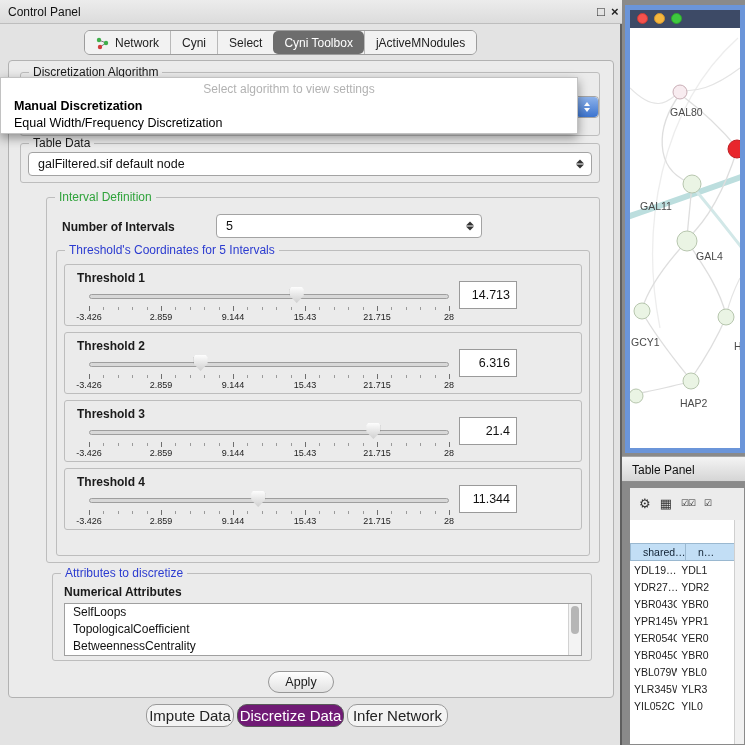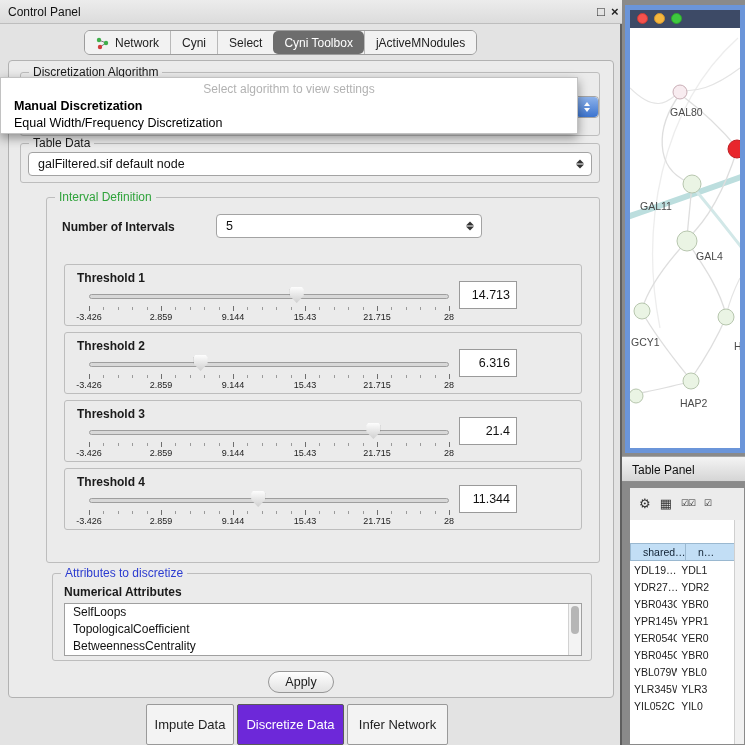--- a/index.html
+++ b/index.html
@@ -72,23 +72,23 @@
   #attr-list { position:absolute; left:64px; top:603px; width:518px; height:53px; background:#fff;
     border:1px solid #a0a0a0; overflow:hidden; }
   .attr-item { padding-left:8px; line-height:17px; font-size:12px; color:#111; white-space:nowrap; }
   #attr-scroll { position:absolute; right:0; top:0; width:13px; height:51px; background:#f3f3f3; border-left:1px solid #d2d2d2; }
   #attr-thumb { position:absolute; left:2px; top:2px; width:8px; height:28px; background:#b6b6b6; border-radius:4px; }
 
   #apply-btn { position:absolute; left:268px; top:671px; width:66px; height:22px; border-radius:11px;
     background:linear-gradient(#fefefe,#e2e2e2); border:1px solid #979797; font-size:12.5px;
     display:flex; align-items:center; justify-content:center; }
 
-  .btab { position:absolute; top:704px; height:41px; border:1px solid #999; border-radius:2px;
-    background:#f3f3f3; display:flex; align-items:center; justify-content:center; font-size:13px; color:#222; }
-  .btab.sel { background:#6d28d9; color:#fff; border-color:#5a5a5a; }
+  .btab { position:absolute; top:704px; height:23px; border:1px solid #999; border-radius:10px;
+    background:#f3f3f3; display:flex; align-items:center; justify-content:center; font-size:15px; color:#222; }
+  .btab.sel { background:#701a75; color:#fff; border-color:#5a5a5a; }
 
   
   #netwin { left:625px; top:5px; width:120px; height:448px; border:5px solid #6b95d9; background:#fff; overflow:hidden; }
   #netstrip { position:absolute; left:0; top:0; width:110px; height:18px; background:#3d4a66; }
   .light { position:absolute; top:3px; width:11px; height:11px; border-radius:50%; }
   #canvas { position:absolute; left:0; top:18px; width:110px; height:420px; overflow:hidden; background:#fff; }
   .nlabel { position:absolute; font-size:10.5px; color:#4a4a4a; white-space:nowrap; }
 
   
   #tpbar { left:622px; top:456px; width:123px; height:26px; background:linear-gradient(#f4f4f4,#d5d5d5);
@@ -173,20 +173,23 @@
   </div>
   <span class="abs" style="left:62px; top:220px; font-weight:bold;">Number of Intervals</span>
   <div class="combo" style="left:216px; top:214px; width:266px; height:24px;">
     <span class="val">5</span>
     <span class="stepper">
         <i class="up"></i>
         <i class="dn"></i>
       </span>
   </div>
 
+  <div class="group" style="left:56px; top:250px; width:534px; height:306px;">
+    <span class="gl blue">Threshold's Coordinates for 5 Intervals</span>
+  </div>
 
   <div class="thr-box" style="top:264px">
     <div class="thr-label">Threshold 1</div>
     <div class="trackzone">
       <div class="track"></div>
       <div class="thumb" style="left: 57.7%;"></div>
     </div>
     <div class="ticks"></div>
     <span class="tkl tk0">-3.426</span>
     <span class="tkl tk1">2.859</span>

